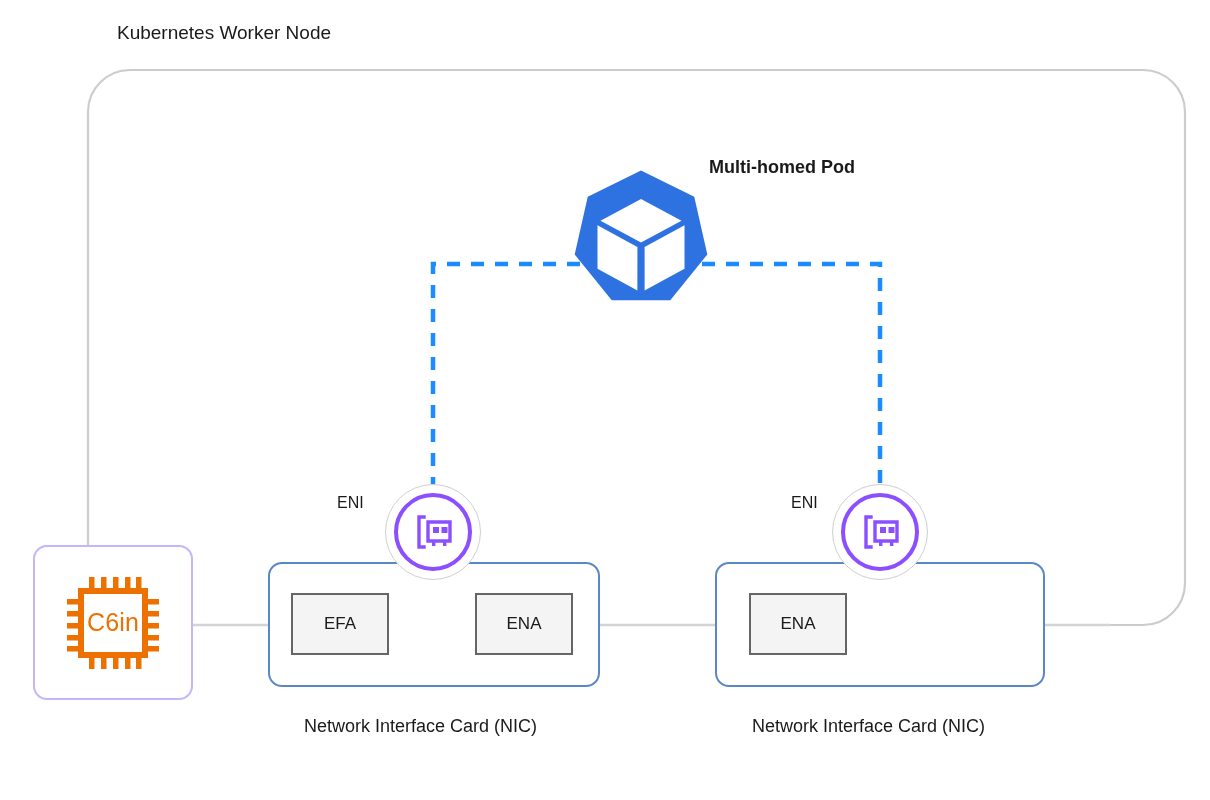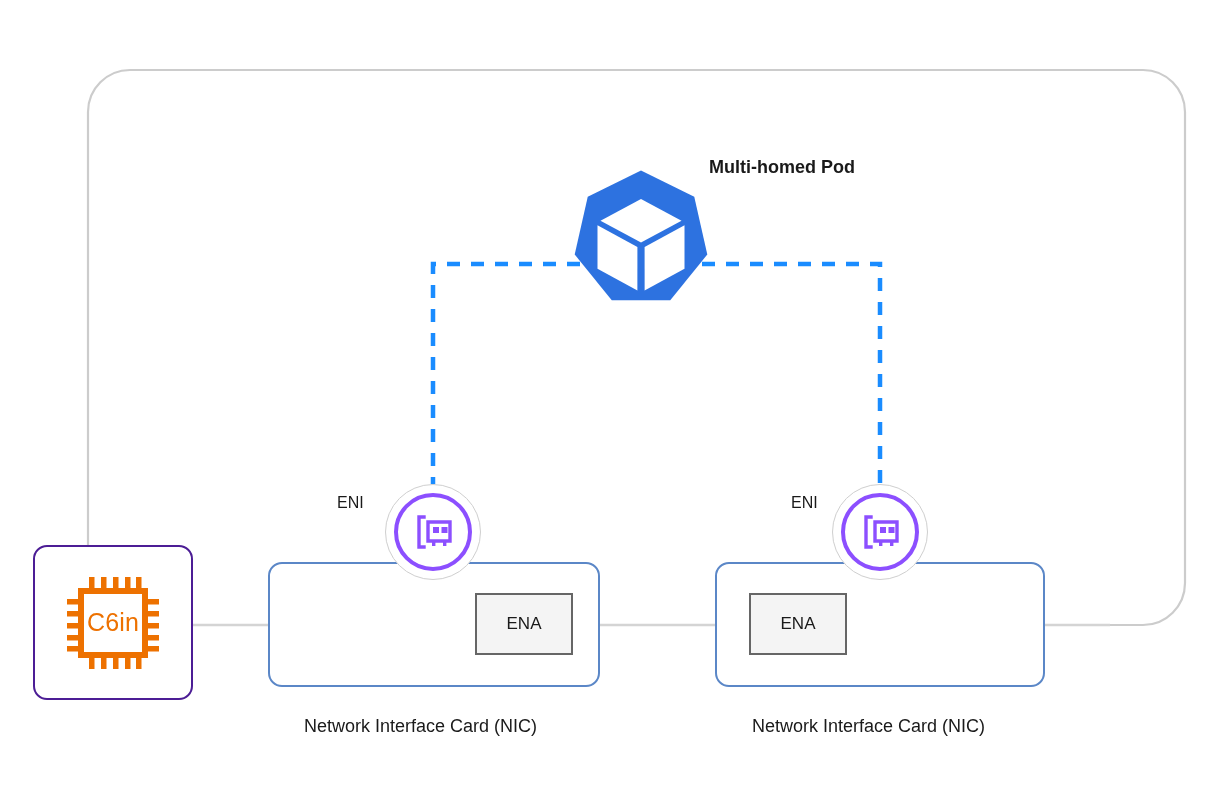--- a/index.html
+++ b/index.html
@@ -21,21 +21,21 @@
   #node-title{left:117px;top:22px;font-size:19px;}
   #pod-label{left:709px;top:157px;font-size:18px;font-weight:bold;}
   #eni-label-left{left:337px;top:494px;font-size:16px;}
   #eni-label-right{left:791px;top:494px;font-size:16px;}
   #nic-cap-left{left:304px;top:716px;font-size:18px;}
   #nic-cap-right{left:752px;top:716px;font-size:18px;}
 
   
   #c6in-box{
     position:absolute;left:33px;top:545px;width:160px;height:155px;
-    border:2px solid #4c1d95;border-radius:14px;background:#ffffff;
+    border:2px solid #c4b5fd;border-radius:14px;background:#ffffff;
     box-sizing:border-box;
   }
   #c6in-icon{position:absolute;left:50%;top:50%;transform:translate(-50%,-50%);
     width:108px;height:108px;}
   #c6in-text{
     position:absolute;left:0;top:0;width:108px;height:108px;
     display:flex;align-items:center;justify-content:center;
     font-size:25px;color:#ED7100;letter-spacing:.2px;
   }
 
@@ -144,20 +144,21 @@
         <rect x="86" y="66" width="14" height="5.5" fill="#ED7100"></rect>
         <rect x="86" y="77" width="14" height="5.5" fill="#ED7100"></rect>
       </svg>
       <div id="c6in-text">C6in</div>
     </div>
   </div>
 
   <div id="nic-left" class="nic-box"></div>
   <div id="nic-right" class="nic-box"></div>
 
+  <div id="iface-efa" class="iface">EFA</div>
   <div id="iface-ena-1" class="iface">ENA</div>
   <div id="iface-ena-2" class="iface">ENA</div>
 
   <div id="eni-left" class="eni">
     <div class="eni-inner">
       <svg class="eni-glyph" viewBox="0 0 44 44">
 
         <path d="M13 7 L8 7 L8 37 L13 37" fill="none" stroke="#8C4FFF" stroke-width="3.4" stroke-linecap="square" stroke-linejoin="miter"></path>
 
         <path d="M17 12 L39 12 L39 31 L17 31 Z" fill="none" stroke="#8C4FFF" stroke-width="3.4" stroke-linejoin="miter"></path>
@@ -177,20 +178,21 @@
         <path d="M13 7 L8 7 L8 37 L13 37" fill="none" stroke="#8C4FFF" stroke-width="3.4" stroke-linecap="square" stroke-linejoin="miter"></path>
         <path d="M17 12 L39 12 L39 31 L17 31 Z" fill="none" stroke="#8C4FFF" stroke-width="3.4" stroke-linejoin="miter"></path>
         <rect x="22" y="17" width="6" height="6" fill="#8C4FFF"></rect>
         <rect x="30.5" y="17" width="6" height="6" fill="#8C4FFF"></rect>
         <rect x="21" y="31" width="3.4" height="5" fill="#8C4FFF"></rect>
         <rect x="32" y="31" width="3.4" height="5" fill="#8C4FFF"></rect>
       </svg>
     </div>
   </div>
 
+  <div id="node-title" class="lbl">Kubernetes Worker Node</div>
 
   <div id="pod-label" class="lbl">Multi-homed Pod</div>
 
   <div id="eni-label-left" class="lbl">ENI</div>
 
   <div id="eni-label-right" class="lbl">ENI</div>
 
   <div id="nic-cap-left" class="lbl">Network Interface Card (NIC)</div>
 
   <div id="nic-cap-right" class="lbl">Network Interface Card (NIC)</div>

